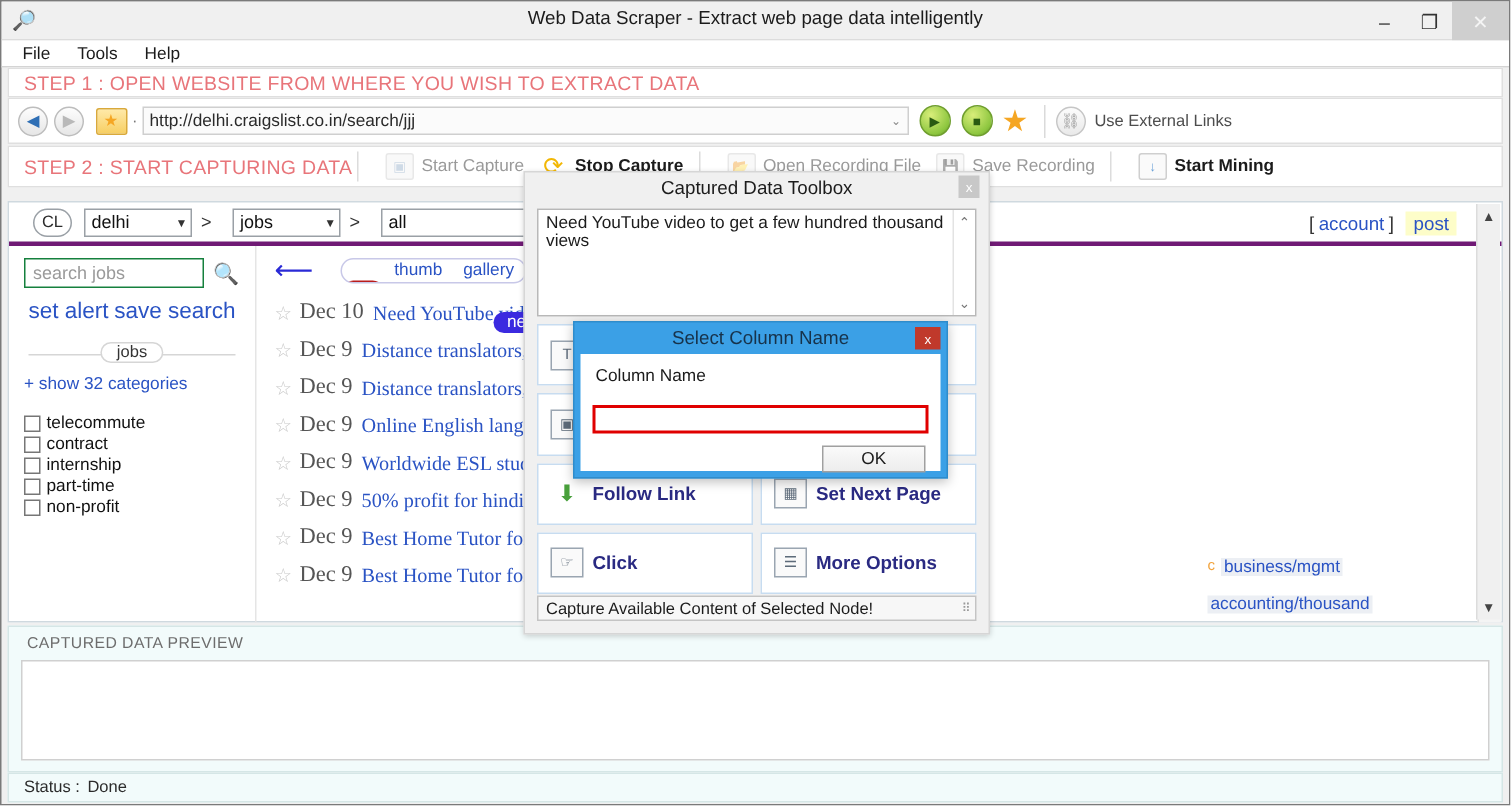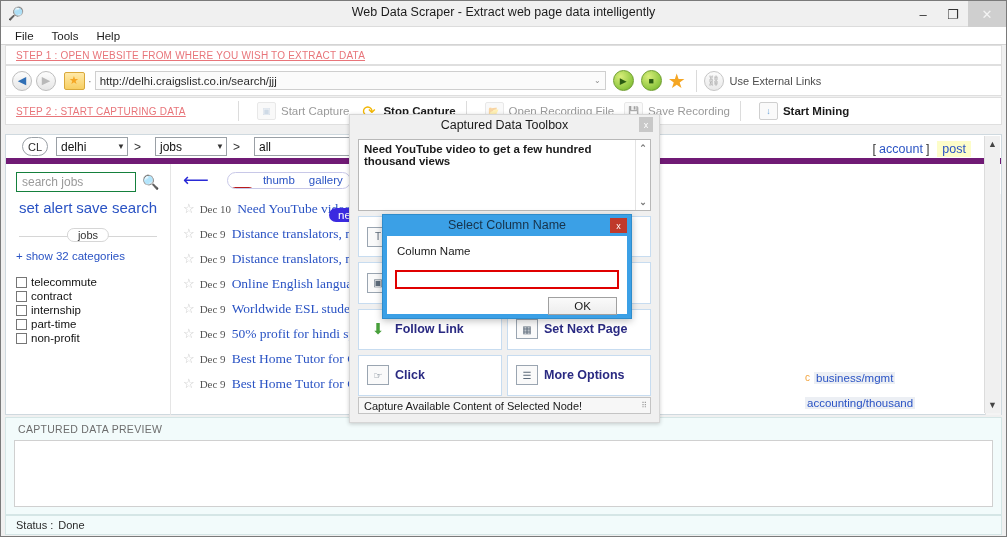--- a/index.html
+++ b/index.html
@@ -51,23 +51,22 @@
 
   
   .step-bar {
     position: absolute; left: 4px; width: 997px; height: 20px;
     background: #ffffff;
     border: 1px solid #dfdfdf;
     display: flex; align-items: center;
   }
   .step-bar.s1 { top: 44px; }
   .step-label {
-    font-size: 10px; color: #e8757a; letter-spacing: .2px; padding-left: 10px;
+    font-size: 13px; color: #e8757a; letter-spacing: .2px; padding-left: 10px;
     white-space: nowrap;
-    text-decoration: underline;
   }
 
   
   .addr-row {
     position: absolute; left: 4px; top: 64px; width: 997px; height: 31px;
     background: #ffffff; border: 1px solid #dfdfdf;
     display: flex; align-items: center;
   }
   .nav-circ {
     width: 20px; height: 20px; border-radius: 50%;
@@ -127,21 +126,21 @@
   .cap-text { font-size: 11.5px; color: #9a9a9a; white-space: nowrap; }
   .cap-text.dark { color: #1b1b1b; font-weight: bold; }
   .cap-sep { width: 1px; height: 20px; background: #dcdcdc; margin: 0 8px 0 10px; }
 
   
   .browser {
     position: absolute; left: 4px; top: 133px; width: 997px; height: 281px;
     background: #ffffff; border: 1px solid #cfd9df;
   }
   .cl-header {
-    position: relative; height: 29px; border-bottom: 6px solid #701a75;
+    position: relative; height: 29px; border-bottom: 3px solid #701a75;
     display: flex; align-items: center; padding-left: 16px;
   }
   .cl-logo {
     width: 26px; height: 19px; border: 1px solid #9aa0a6; border-radius: 10px;
     display: flex; align-items: center; justify-content: center;
     font-size: 11px; color: #2b2b2b; background: #fff;
   }
   .cl-select {
     height: 19px; border: 1px solid #9aa0a6; background: #fff;
     font-size: 12px; color: #111; padding: 0 2px 0 4px;
@@ -198,21 +197,21 @@
   .vtab { font-size: 11.5px; color: #2a53c4; padding: 0 7px; line-height: 15px; }
   .vtab.active { background: #b91c1c; color: #fff; border-radius: 9px; margin-top: 28px; }
   .newest-pill {
     position: absolute; left: 158px; top: 44px;
     background: #3b2ae0; color: #fff; font-size: 11.5px;
     border-radius: 9px; padding: 1px 9px;
   }
   .listing { padding-left: 12px; }
   .listing-row { display: flex; align-items: center; height: 25px; }
   .lst-star { font-size: 13px; color: #c9c9c9; margin-right: 5px; }
-  .lst-date { font-size: 11px; color: #555; font-family: "Liberation Serif", serif; margin-right: 6px; white-space: nowrap; }
+  .lst-date { font-size: 15px; color: #555; font-family: "Liberation Serif", serif; margin-right: 6px; white-space: nowrap; }
   .lst-title {
     font-size: 13.5px; color: #2a53c4; font-family: "Liberation Serif", serif;
     white-space: nowrap; overflow: hidden;
   }
   .cat-col {
     position: absolute; right: 16px; bottom: 0; width: 180px;
   }
   .cat-row { height: 25px; display: flex; align-items: center; }
   .cat-bullet { color: #f2a33c; font-size: 10px; margin-right: 4px; }
   .cat-link { font-size: 11.5px; color: #2a53c4; background: #eceff4; padding: 0 2px; }
@@ -269,21 +268,21 @@
     font-size: 12.5px; color: #1b1b1b; position: relative;
   }
   .toolbox-close {
     position: absolute; right: 6px; top: 2px; width: 14px; height: 15px;
     background: #c8c8c8; color: #fff; font-size: 9px;
     display: flex; align-items: center; justify-content: center;
   }
   .tb-textarea {
     position: absolute; left: 8px; top: 24px; right: 8px; height: 72px;
     background: #fff; border: 1px solid #b8b8b8;
-    font-size: 11.5px; color: #1b1b1b; padding: 3px 5px; font-weight: bold;
+    font-size: 11.5px; color: #1b1b1b; padding: 3px 5px;
   }
   .tb-textarea .ta-scroll {
     position: absolute; right: 0px; top: 0; bottom: 0; width: 15px;
     border-left: 1px solid #e3e3e3; background: #fff;
   }
   .tb-textarea .ta-scroll .a {
     position: absolute; left: 0; right: 0; display: flex; align-items: center; justify-content: center;
     font-size: 9px; color: #777; height: 14px;
   }
   .tb-textarea .ta-scroll .a.t { top: 1px; }

